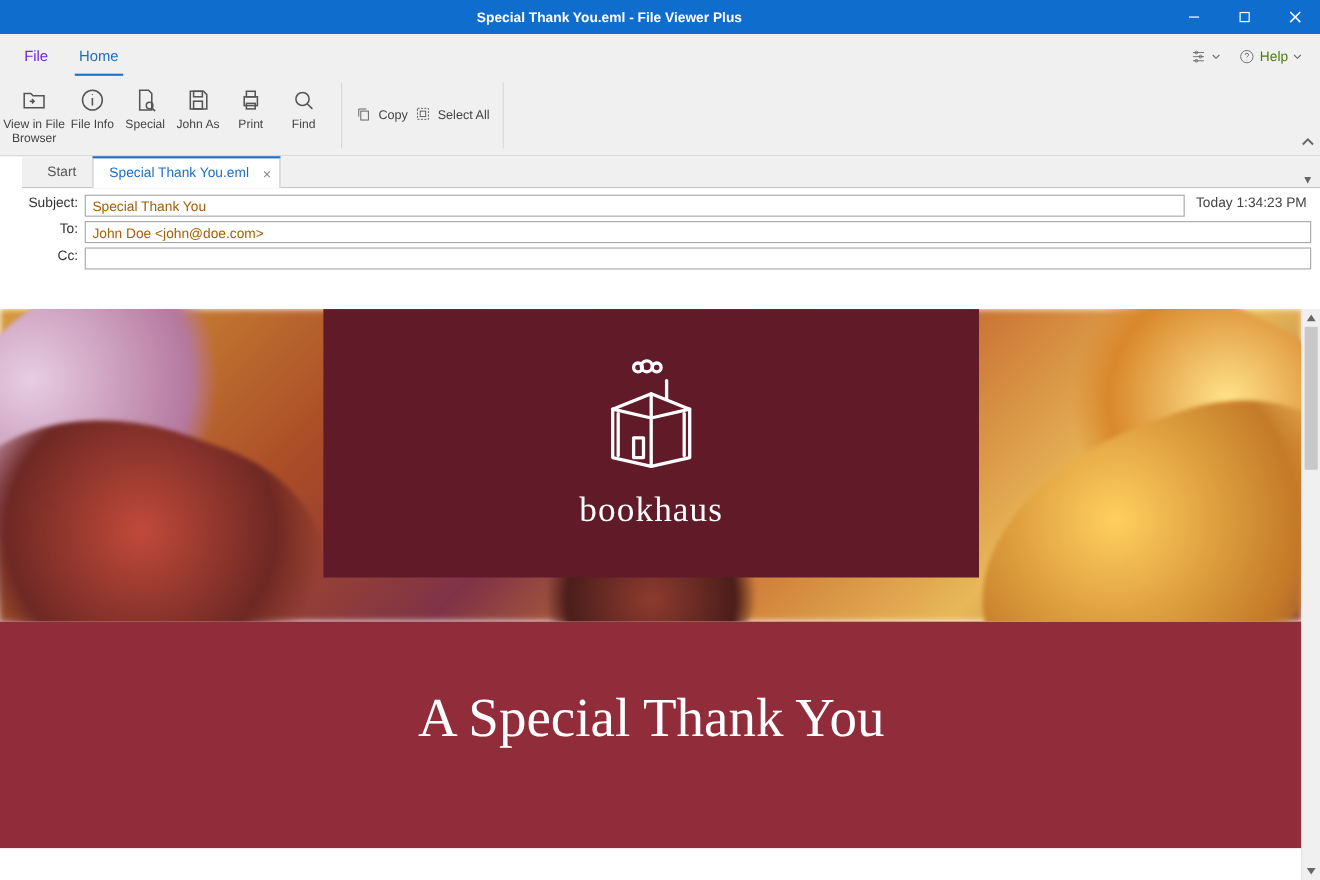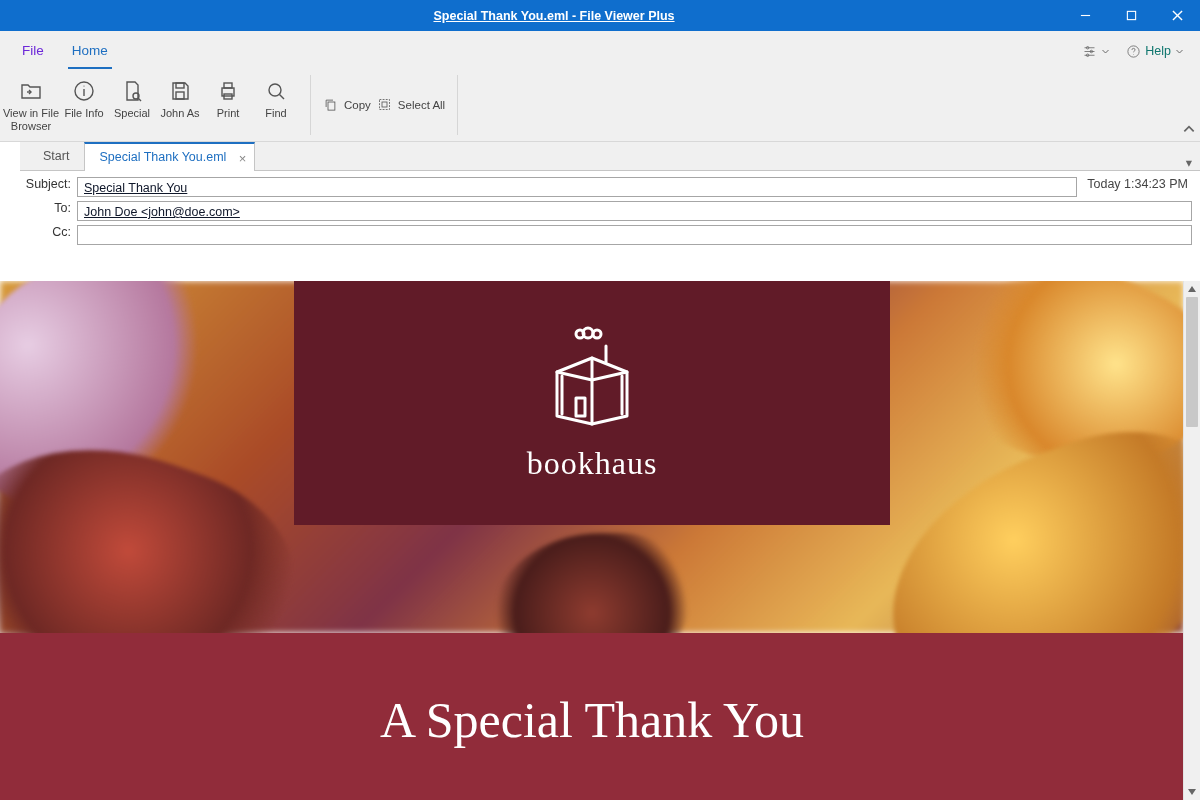--- a/index.html
+++ b/index.html
@@ -26,21 +26,21 @@
     box-sizing:border-box;
   }
   
   .titlebar{
     height:31px;
     background:var(--win-blue);
     display:flex;
     align-items:center;
     color:#fff;
   }
-  .title-center{flex:1;text-align:center;font-size:12.5px;font-weight:600;white-space:nowrap;text-decoration:underline;}
+  .title-center{flex:1;text-align:center;font-size:12.5px;font-weight:600;white-space:nowrap;}
   .title-btns{display:flex;}
   .title-btn{width:46px;height:31px;display:flex;align-items:center;justify-content:center;}
   .title-btn svg{width:11px;height:11px;stroke:#fff;stroke-width:1.2;fill:none;}
   .title-btn.close svg{stroke-width:1.5;}
 
   
   .menubar{
     height:38px;
     background:var(--ribbon-bg);
     display:flex;
@@ -57,21 +57,21 @@
     color:#6d28d9;
   }
   .menu-item.active{
     color:var(--link-blue);
     position:relative;
   }
   .menu-item.active::after{
     content:"";position:absolute;left:10px;right:10px;bottom:0;height:2px;background:var(--link-blue);
   }
   .menubar-right{margin-left:auto;display:flex;align-items:center;gap:16px;padding-right:8px;color:#555;}
-  .rb-icon-btn{display:flex;align-items:center;gap:4px;font-size:12.5px;color:#0f766e;height:36px;}
+  .rb-icon-btn{display:flex;align-items:center;gap:4px;font-size:12.5px;color:#4d7c0f;height:36px;}
   .rb-icon-btn svg{width:15px;height:15px;stroke:#666;fill:none;stroke-width:1.3;}
 
   
   .ribbon{
     background:var(--ribbon-bg);
     border-bottom:1px solid var(--ribbon-border);
     height:72px;
     display:flex;
     align-items:stretch;
     position:relative;
@@ -131,24 +131,23 @@
   .fields{padding:6px 8px 4px 8px;background:#fff;}
   .field-row{display:flex;align-items:flex-start;margin-bottom:4px;gap:6px;margin-left:13px;}
   .field-label{width:50px;text-align:right;font-size:12.5px;color:#333;}
   .field-input{
     flex:1;
     border:1px solid var(--field-border);
     height:20px;
     line-height:20px;
     padding:0 6px;
     font-size:12.5px;
-    color:#0f172a;
+    color:#a16207;
     background:#fff;
     box-sizing:border-box;
-    text-decoration:underline;
   }
   .field-time{font-size:12.5px;color:#444;white-space:nowrap;padding:0 4px;}
 
   
   .body-area{
     position:absolute;
     top:281px; 
     left:0;right:16px;bottom:0;
     overflow:hidden;
   }
@@ -156,21 +155,21 @@
     position:absolute;top:281px;right:0;bottom:0;width:16px;background:#f0f0f0;border-left:1px solid #e3e3e3;
   }
   .vscroll .arrow{height:16px;display:flex;align-items:center;justify-content:center;}
   .vscroll .arrow svg{width:10px;height:10px;fill:#666;}
   .vscroll .track{position:absolute;top:16px;bottom:16px;left:0;right:0;}
   .vscroll .thumb{position:absolute;top:0;left:2px;right:2px;height:130px;background:#c8c8c8;border-radius:1px;}
   .vscroll .arrow.bottom{position:absolute;bottom:0;left:0;right:0;}
 
   
   .hero{
-    height:352px;
+    height:284px;
     position:relative;
     overflow:hidden;
   }
   .leaves-bg{
     position:absolute;inset:0;
     background:linear-gradient(135deg,#d29b43 0%,#a34d2c 28%,#7a3546 46%,#c67a3e 62%,#e4b861 78%,#8d4b37 100%);
     filter:blur(3px) saturate(1.1);
   }
   
   .leaf{position:absolute;border-radius:60% 40% 70% 30%;filter:blur(2px);}

